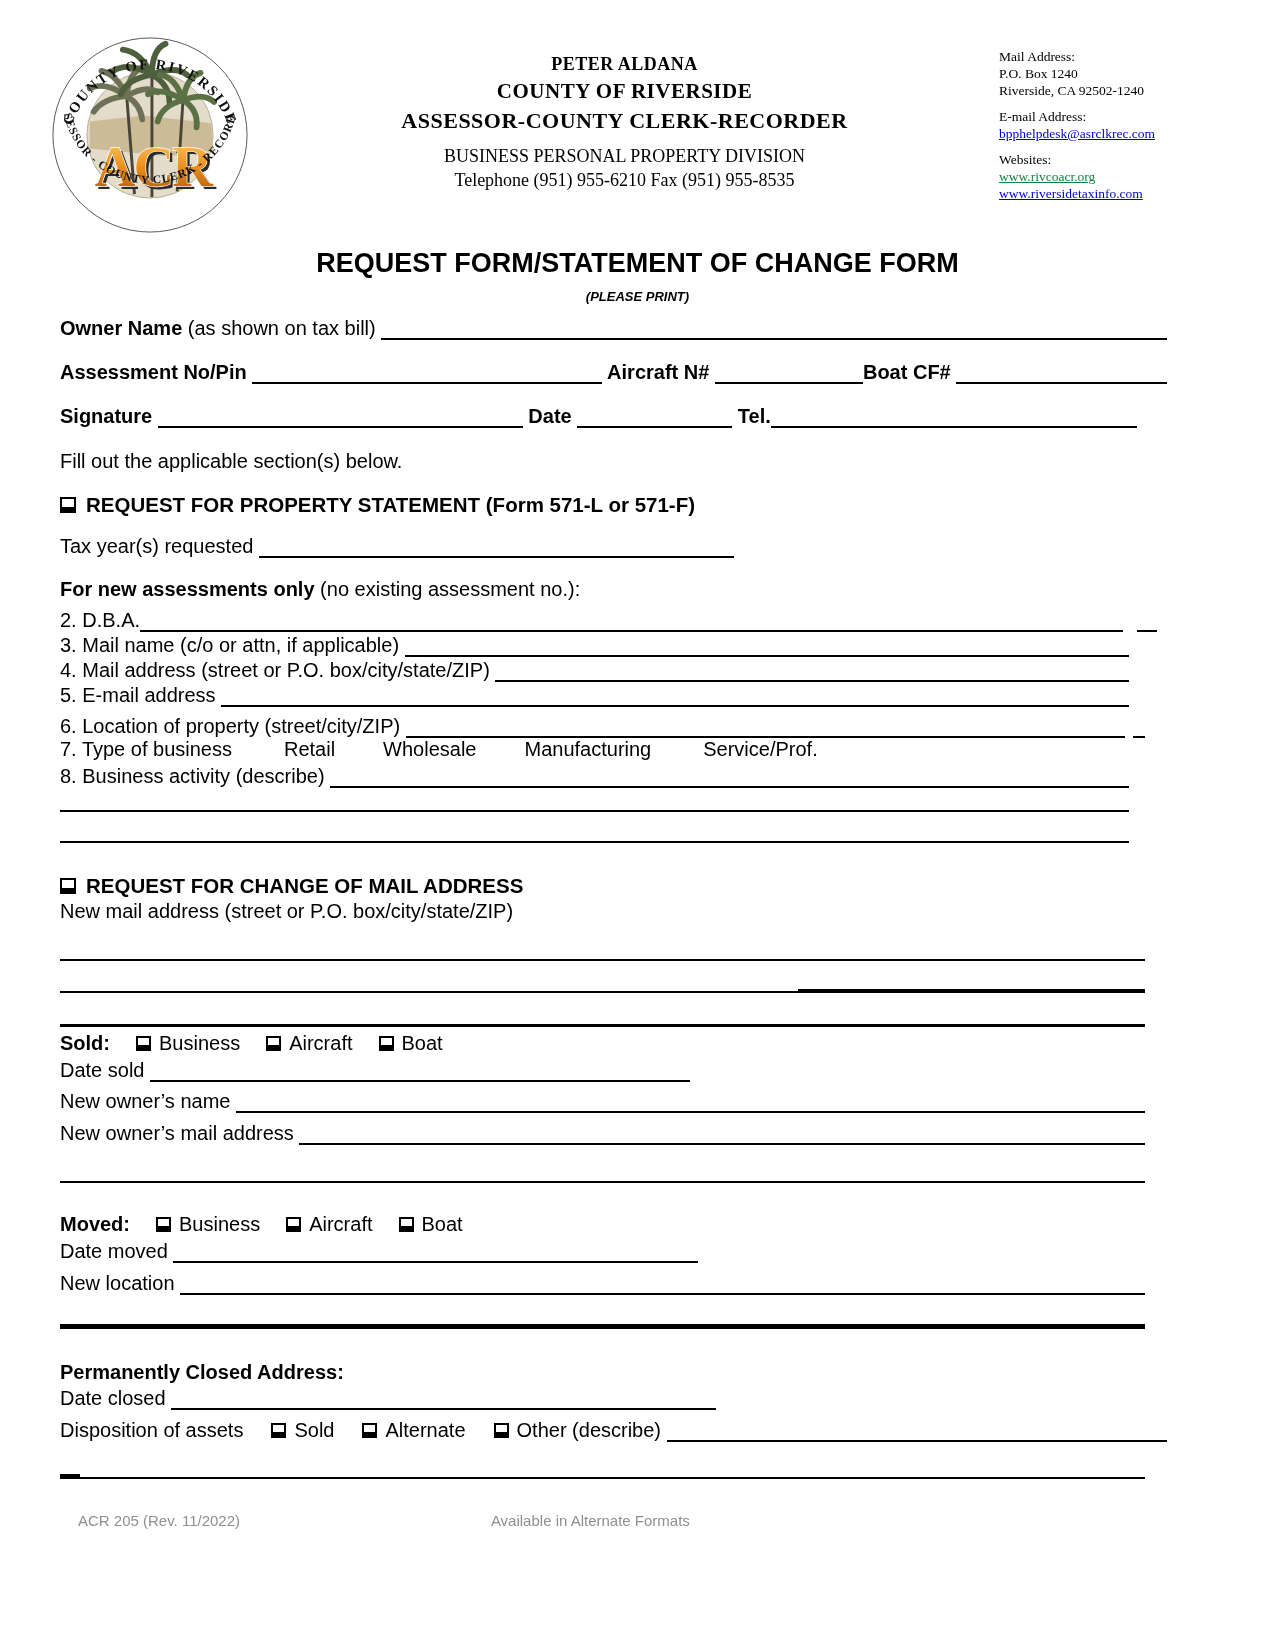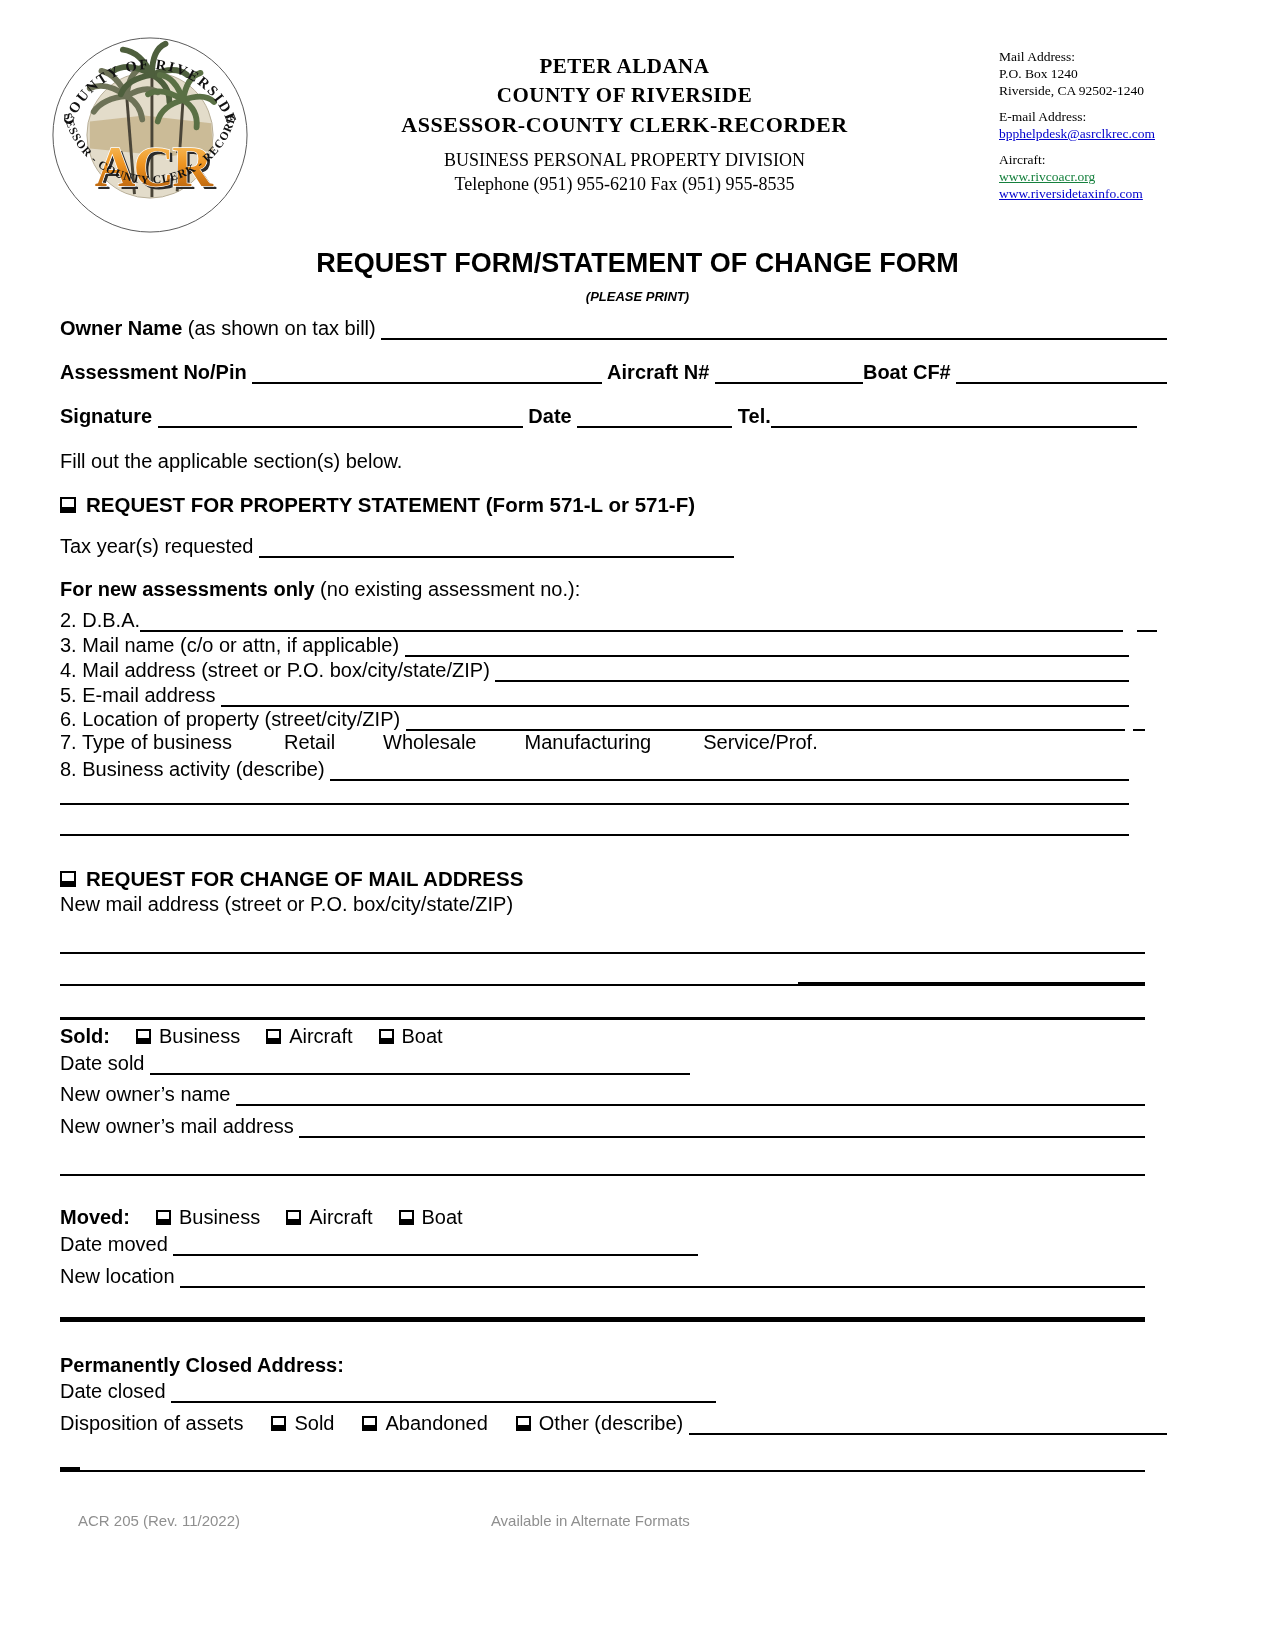--- a/index.html
+++ b/index.html
@@ -10,21 +10,21 @@
     margin:0 auto;
     background:#fff;
     font-family:"Liberation Sans", sans-serif;
     color:#000;
     overflow:hidden;
   }
   
   .header { display:flex; align-items:flex-start; padding:36px 58px 0 50px; }
   .logo-box { width:200px; height:198px; flex:0 0 200px; }
   .hdr-center { flex:1; text-align:center; font-family:"Liberation Serif", serif; padding-top:18px; }
-  .hdr-center .l1 { font-size:21px; font-weight:bold; letter-spacing:.5px; }
+  .hdr-center .l1 { font-size:18px; font-weight:bold; letter-spacing:.5px; }
   .hdr-center .l2 { font-size:21px; font-weight:bold; letter-spacing:.5px; margin-top:4px; }
   .hdr-center .l3 { font-size:22px; font-weight:bold; letter-spacing:.5px; margin-top:4px; }
   .hdr-center .l4 { font-size:18px; margin-top:12px; }
   .hdr-center .l5 { font-size:18px; margin-top:3px; }
   .hdr-right { flex:0 0 218px; font-family:"Liberation Serif", serif; font-size:13.5px; line-height:17px; padding-top:12px; }
   .hdr-right .grp { margin-bottom:9px; }
   .hdr-right a.lnk { display:block; text-decoration:underline; cursor:pointer; }
   
   .title-block { text-align:center; margin-top:14px; }
   .title-main { font-size:27px; font-weight:bold; letter-spacing:0; }
@@ -126,21 +126,21 @@
       <div class="grp">
         <div>Mail Address:</div>
         <div>P.O. Box 1240</div>
         <div>Riverside, CA 92502-1240</div>
       </div>
       <div class="grp">
         <div>E-mail Address:</div>
         <a class="lnk" style="color:#0000cc">bpphelpdesk@asrclkrec.com</a>
       </div>
       <div class="grp">
-        <div>Aircraft:</div>
+        <div>Websites:</div>
         <a class="lnk" style="color:#15803d">www.rivcoacr.org</a>
         <a class="lnk" style="color:#0000cc">www.riversidetaxinfo.com</a>
       </div>
     </div>
   </div>
 
   <div class="title-block">
     <div class="title-main">REQUEST FORM/STATEMENT OF CHANGE FORM</div>
     <div class="title-sub">(PLEASE PRINT)</div>
   </div>
@@ -197,21 +197,21 @@
       <span class="fill thin f1" style="margin-right:38px"></span>
     </div>
     <div class="row" style="height:25px">
       <span class="n">4. Mail address (street or P.O. box/city/state/ZIP) </span>
       <span class="fill thin f1" style="margin-right:38px"></span>
     </div>
     <div class="row" style="height:25px">
       <span class="n">5. E-mail address </span>
       <span class="fill thin f1" style="margin-right:38px"></span>
     </div>
-    <div class="row" style="height:24px">
+    <div class="row" style="height:31px">
       <span class="n">6. Location of property (street/city/ZIP) </span>
       <span class="fill thin f1" style="margin-right:8px"></span>
       <span class="fill thin" style="width:12px;margin-right:22px"></span>
     </div>
     <div class="row" style="height:25px;align-items:baseline">
       <span class="n">7. Type of business</span>
       <span class="n" style="margin-left:52px">Retail</span>
       <span class="n" style="margin-left:48px">Wholesale</span>
       <span class="n" style="margin-left:48px">Manufacturing</span>
       <span class="n" style="margin-left:52px">Service/Prof.</span>
@@ -304,21 +304,21 @@
     </div>
 
     <div class="row" style="margin-top:9px;align-items:center">
       <span class="n">Disposition of assets</span>
       <span class="opt" style="margin-left:28px">
           <span class="cb sm"></span>
           <span>Sold</span>
         </span>
       <span class="opt" style="margin-left:28px">
           <span class="cb sm"></span>
-          <span>Abandoned</span>
+          <span>Alternate</span>
         </span>
       <span class="opt" style="margin-left:28px">
           <span class="cb sm"></span>
           <span>Other (describe) </span>
         </span>
       <span class="fill thin f1" style="margin-left:6px;align-self:flex-end"></span>
     </div>
 
     <div class="row" style="margin-top:31px;margin-right:22px;align-items:flex-end">
       <span class="fill" style="width:20px;border-bottom-width:5px"></span>

